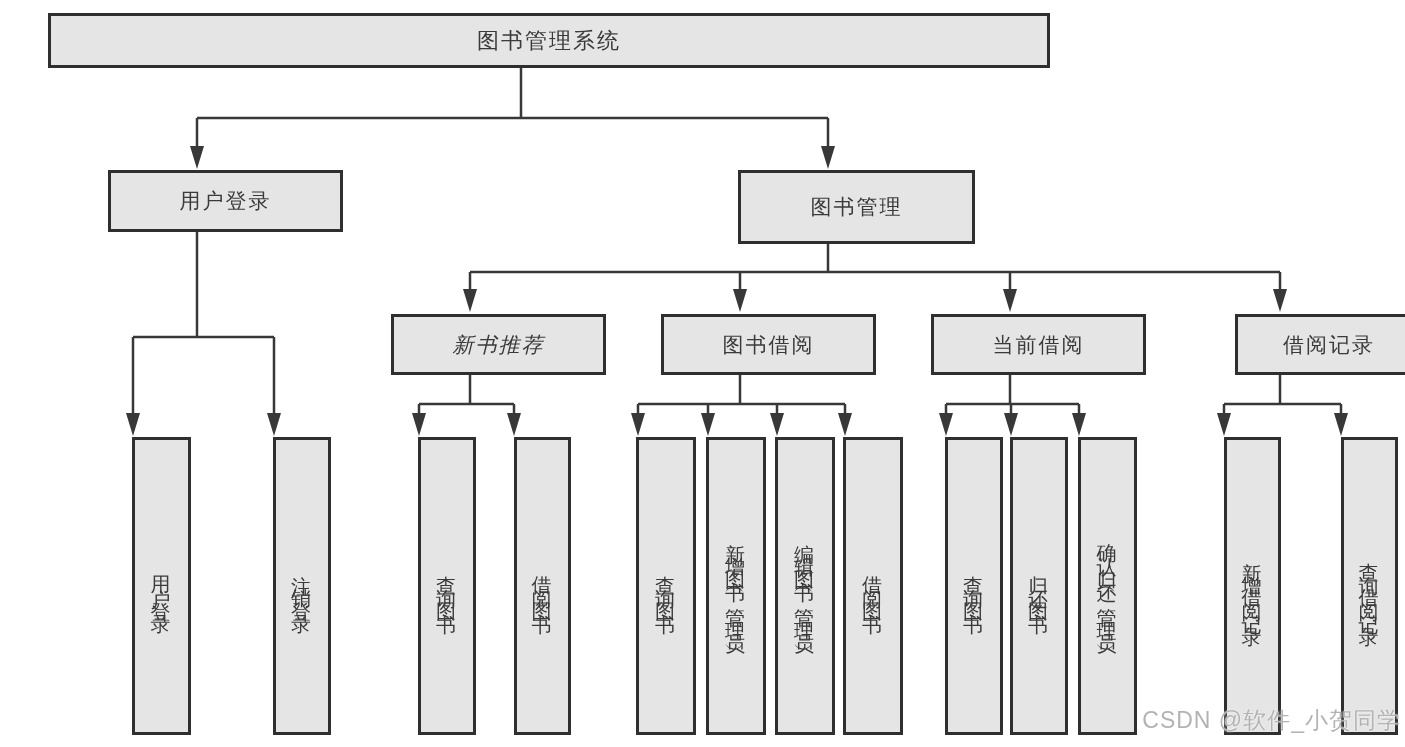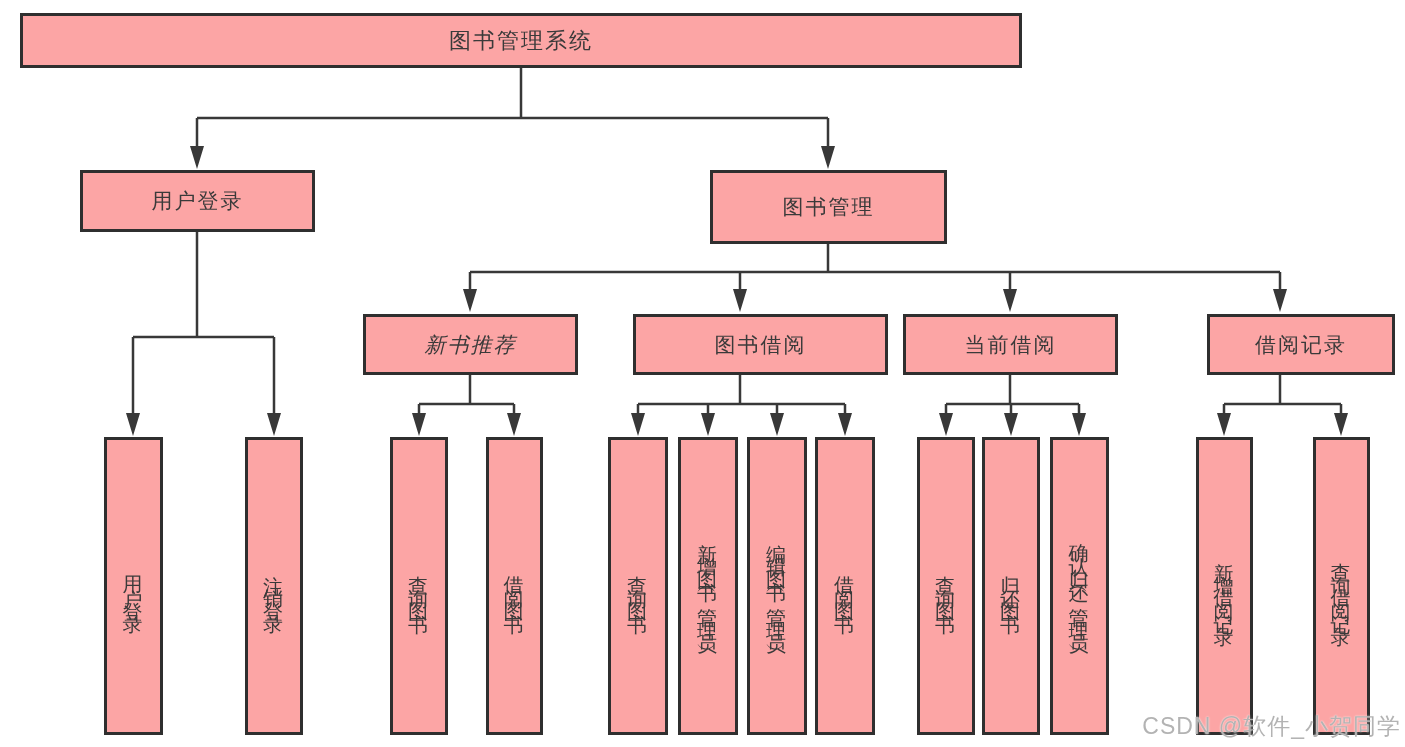--- a/index.html
+++ b/index.html
@@ -20,64 +20,65 @@
   .connectors{
     position:absolute;
     left:0;top:0;
     width:1405px;height:747px;
     pointer-events:none;
   }
   .node{
     position:absolute;
     box-sizing:border-box;
     border:3px solid var(--border);
-    background:#fca5a5;
+    background:#e5e5e5;
     display:flex;
     align-items:center;
     justify-content:center;
     color:var(--text);
     font-size:21px;
     letter-spacing:2px;
     white-space:nowrap;
+    margin-left:28px;
   }
   .node.root{font-size:22px;}
   .node.leaf{
     writing-mode:vertical-lr;
     text-orientation:mixed;
     font-size:20px;
     letter-spacing:13px;
     white-space:normal;
   }
   
   .n-root{left:20px;top:13px;width:1002px;height:55px;}
   .n-login{left:80px;top:170px;width:235px;height:62px;}
   .n-bookmgmt{left:710px;top:170px;width:237px;height:74px;}
   .n-recommend{left:363px;top:314px;width:215px;height:61px;font-style:italic;}
-  .n-borrow{left:633px;top:314px;width:255px;height:61px;}
+  .n-borrow{left:633px;top:314px;width:215px;height:61px;}
   .n-current{left:903px;top:314px;width:215px;height:61px;}
   .n-records{left:1207px;top:314px;width:188px;height:61px;}
 
   .n-a1{left:104px;top:437px;width:59px;height:298px;}
   .n-a2{left:245px;top:437px;width:58px;height:298px;}
   .n-b1{left:390px;top:437px;width:58px;height:298px;}
   .n-b2{left:486px;top:437px;width:57px;height:298px;}
   .n-c1{left:608px;top:437px;width:60px;height:298px;}
   .n-c2{left:678px;top:437px;width:60px;height:298px;}
   .n-c3{left:747px;top:437px;width:60px;height:298px;}
   .n-c4{left:815px;top:437px;width:60px;height:298px;}
   .n-d1{left:917px;top:437px;width:58px;height:298px;}
   .n-d2{left:982px;top:437px;width:58px;height:298px;}
   .n-d3{left:1050px;top:437px;width:59px;height:298px;}
   .n-e1{left:1196px;top:437px;width:57px;height:298px;}
   .n-e2{left:1313px;top:437px;width:57px;height:298px;}
 
   .watermark{
     position:absolute;
     right:4px;
-    bottom:5px;
+    bottom:11px;
     font-size:23px;
     color:var(--wm);
     letter-spacing:1px;
     z-index:10;
     text-shadow:0 0 2px #ffffff;
     margin-top:40px;
   }
 </style>
 </head>
 <body>

